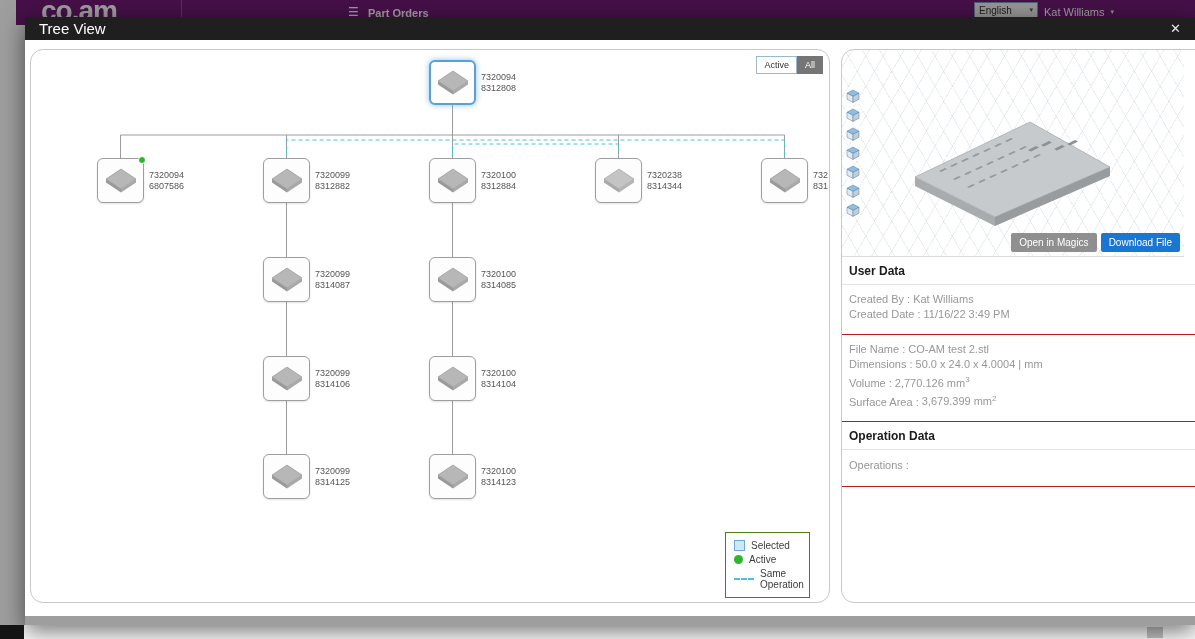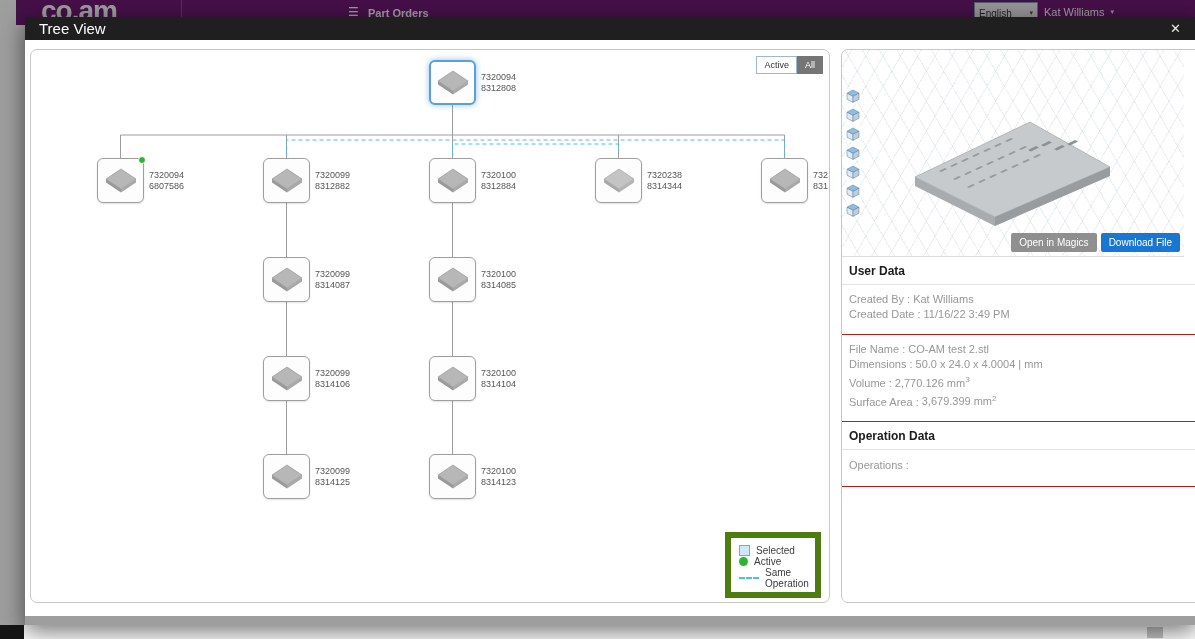--- a/index.html
+++ b/index.html
@@ -5,21 +5,21 @@
   *{margin:0;padding:0;box-sizing:border-box}
   html,body{width:1195px;height:639px}
   body{position:relative;overflow:hidden;background:#fff;font-family:"Liberation Sans","DejaVu Sans",sans-serif}
 
   
   .navbar{position:absolute;left:16px;top:0;width:1195px;height:25px;background:#701a75;overflow:hidden;z-index:1}
   .logo{position:absolute;left:25px;top:-5px;font-size:28px;font-weight:bold;color:#fff;letter-spacing:-1px}
   .nav-divider{position:absolute;left:165px;top:0;width:1px;height:25px;background:rgba(255,255,255,.22)}
   .menu-icon{position:absolute;left:332px;top:5px;color:#fff;font-size:12px}
   .nav-title{position:absolute;left:352px;top:7px;color:#fff;font-size:11px;font-weight:bold}
-  .lang-select{position:absolute;left:958px;top:2px;width:64px;height:16px;background:#f1f1f1;border:1px solid #7f9cb5;font-size:10px;color:#333;display:flex;align-items:center;justify-content:space-between;padding:10px 4px;cursor:pointer}
+  .lang-select{position:absolute;left:958px;top:2px;width:64px;height:16px;background:#f1f1f1;border:1px solid #7f9cb5;font-size:10px;color:#333;display:flex;align-items:center;justify-content:space-between;padding:4px 4px;cursor:pointer}
   .lang-caret{font-size:7px;color:#555}
   .user-menu{position:absolute;left:1028px;top:6px;color:#fff;font-size:11px;display:flex;align-items:center;gap:6px;cursor:pointer}
   .user-caret{font-size:7px;color:#dfe6ee}
   .sidebar-strip{position:absolute;left:0;top:25px;width:165px;height:600px;background:#fff;z-index:1}
   .side-item{position:absolute;left:1px;font-size:11px;color:#4f4f4f;white-space:nowrap;cursor:pointer}
   .side-item.active{color:#e8762c;font-weight:bold}
 
   
   .dim{position:absolute;left:0;top:0;width:1195px;height:625px;background:rgba(0,0,0,.38);z-index:5}
 
@@ -28,37 +28,37 @@
   .hthumb{position:absolute;left:1147px;top:627px;width:16px;height:11px;background:#c4c4c4;z-index:7;cursor:pointer}
   .corner{position:absolute;left:0;top:625px;width:24px;height:14px;background:#141414;z-index:11}
 
   
   .modal{position:absolute;left:25px;top:17px;width:1170px;height:608px;z-index:10;box-shadow:0 6px 22px rgba(0,0,0,.55)}
   .modal-h{height:23px;background:#1f1f1f;color:#fff;display:flex;align-items:center;padding:0 14px}
   .modal-title{font-size:15px}
   .modal-close{margin-left:auto;font-size:13px;color:#e8e8e8;cursor:pointer}
   .modal-b{height:576px;background:#fff;position:relative}
 
-  .panel{position:absolute;border:1px solid #c8c8c8;border-radius:7px;background:#fff;overflow:hidden}
+  .panel{position:absolute;border:1px solid #c8c8c8;border-radius:13px;background:#fff;overflow:hidden}
   .panel.left{left:5px;top:9px;width:800px;height:554px}
   .panel.right{left:816px;top:9px;width:400px;height:554px}
 
   
   .toggle{position:absolute;top:6px;right:6px;display:flex;z-index:3}
   .tbtn{font-size:9px;padding:3px 7px;border:1px solid #9bb8cf;background:#fff;color:#333;cursor:pointer}
   .tbtn.sel{background:#757575;border-color:#757575;color:#fff}
 
   .tree-lines{position:absolute;left:0;top:0;z-index:1}
   .tnode{position:absolute;display:flex;align-items:center;z-index:2;cursor:pointer}
   .tnode-box{position:relative;width:47px;height:45px;border:1px solid #9e9e9e;border-radius:6px;background:#fdfdfd;display:flex;align-items:center;justify-content:center;box-shadow:0 1px 2px rgba(0,0,0,.12)}
   .tnode-box.selected{border:2px solid #5b9fd4;box-shadow:0 0 6px rgba(91,159,212,.65)}
   .tnode-labels{margin-left:5px;font-size:9px;color:#555;line-height:11px;white-space:nowrap}
   .active-dot{position:absolute;left:40px;top:-3px;width:8px;height:8px;border-radius:50%;background:#2db52d;border:1px solid #fff}
 
-  .legend{position:absolute;left:694px;top:482px;width:96px;height:66px;border:6px solid #4d7c0f;background:#fff;padding:7px 8px;display:flex;flex-direction:column;justify-content:space-between;z-index:3}
+  .legend{position:absolute;left:694px;top:482px;width:85px;height:66px;border:1px solid #4d7c0f;background:#fff;padding:7px 8px;display:flex;flex-direction:column;justify-content:space-between;z-index:3}
   .lrow{display:flex;align-items:center;gap:6px;font-size:10px;color:#3c3c3c}
   .sw-sel{width:11px;height:11px;background:#cfe8f7;border:1px solid #6aabdb;flex:none}
   .sw-act{width:9px;height:9px;border-radius:50%;background:#2db52d;flex:none}
   .sw-line{width:20px;border-top:2px dashed #49c3d6;flex:none}
 
   
   .viewer{position:relative;width:342px;height:207px;border-bottom:1px solid #ddd;overflow:hidden;
     background-image:repeating-linear-gradient(60deg,rgba(130,160,175,.16) 0 1px,transparent 1px 15px),
                      repeating-linear-gradient(-60deg,rgba(130,160,175,.16) 0 1px,transparent 1px 15px)}
   .vicons{position:absolute;left:3px;top:38px;display:flex;flex-direction:column;gap:3px;z-index:2}

